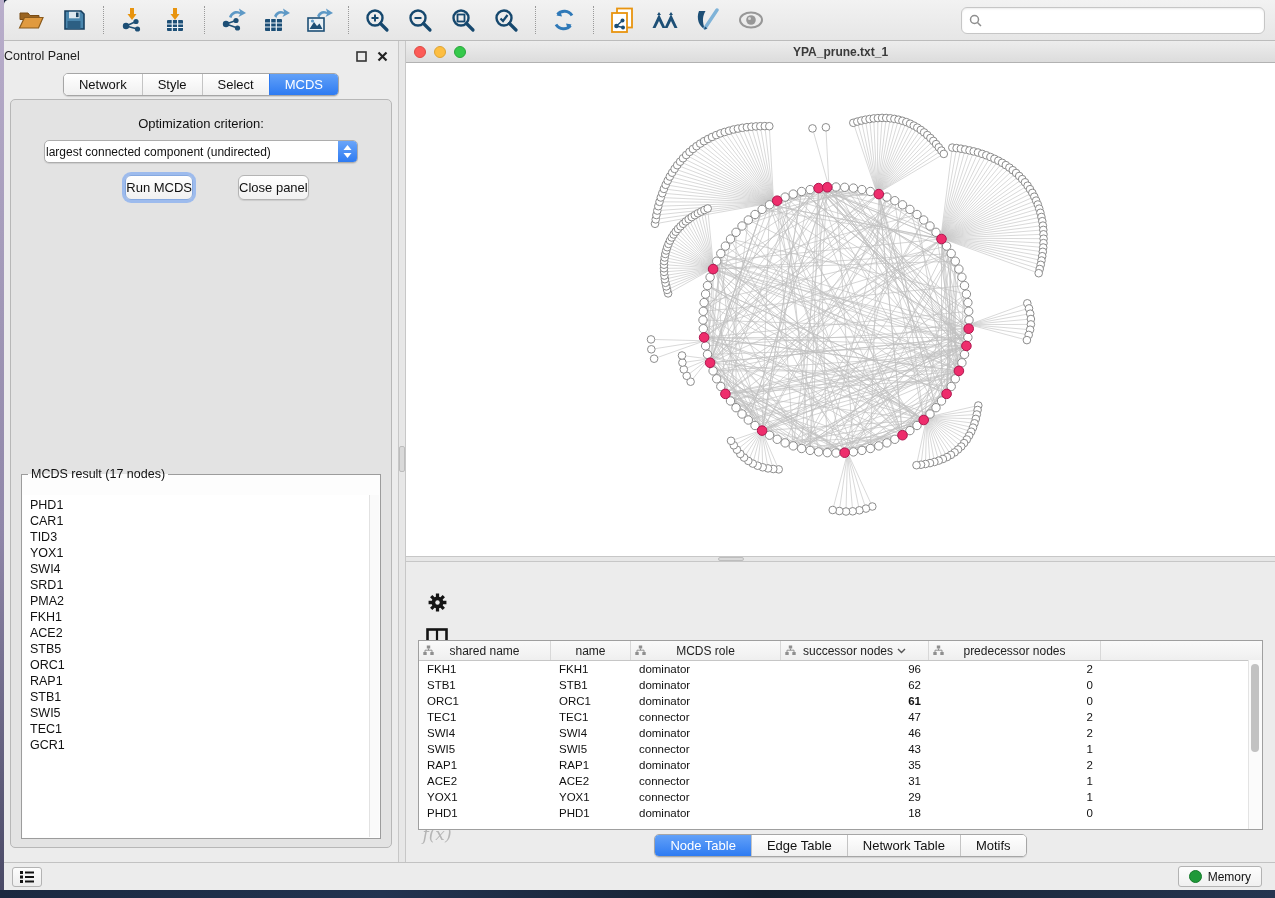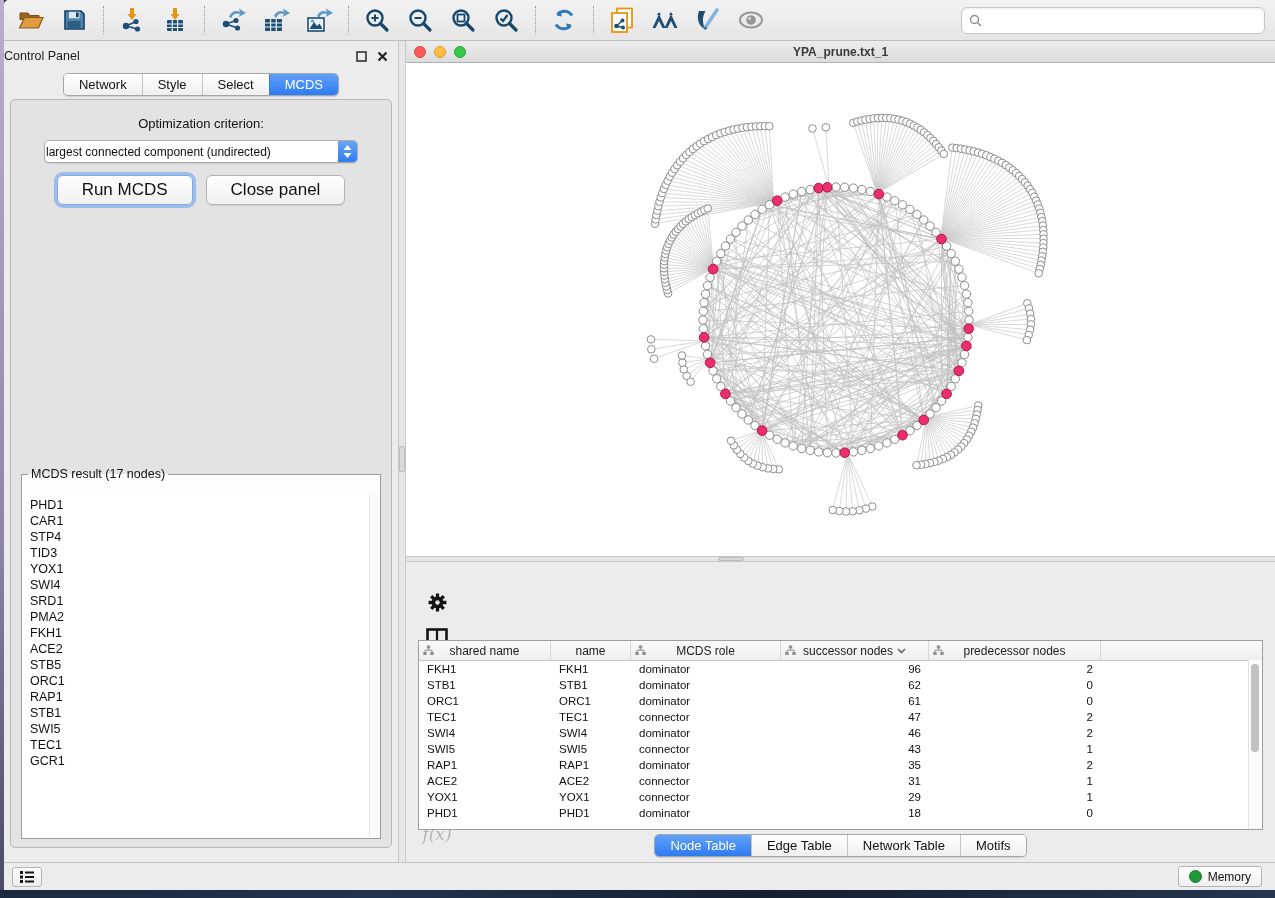--- a/index.html
+++ b/index.html
@@ -30,21 +30,21 @@
   .seg{display:inline-flex;border:1px solid #a6a6a6;border-radius:5px;overflow:hidden;background:#fff;box-shadow:0 1px 1px rgba(0,0,0,.12);}
   .seg .tab{padding:3px 15px;font-size:13px;color:#111;background:linear-gradient(#ffffff,#f0f0f0);border-left:1px solid #c4c4c4;white-space:nowrap;}
   .seg .tab:first-child{border-left:none;}
   .seg .tab.active{background:linear-gradient(#62a1f8,#2e7bf2);color:#fff;border-left-color:#2e7bf2;}
   .tab-content{position:absolute;left:6px;right:6px;top:58px;bottom:14px;background:#e3e3e3;border:1px solid #b7b7b7;border-radius:5px;}
   .opt-label{margin-top:16px;text-align:center;font-size:13px;color:#111;}
   .mac-select{margin:9px auto 0;width:314px;height:23px;background:#fff;border:1px solid #adadad;border-radius:5px;display:flex;align-items:center;box-sizing:border-box;box-shadow:0 1px 1px rgba(0,0,0,.1);}
   .mac-select .sel-text{flex:1;font-size:12px;color:#111;padding-left:1px;white-space:nowrap;overflow:hidden;}
   .mac-select .stepper{width:19px;height:21px;background:linear-gradient(#6aa5f9,#2e7bf2);border-radius:0 4px 4px 0;display:flex;align-items:center;justify-content:center;}
   .btn-row{margin-top:12px;display:flex;justify-content:center;gap:13px;}
-  .mac-btn{font-family:"Liberation Sans",sans-serif;font-size:17px;color:#111;background:linear-gradient(#ffffff,#f1f1f1);border:1px solid #b4b4b4;border-radius:6px;padding:4px 24px;box-shadow:0 1px 1px rgba(0,0,0,.1);}
+  .mac-btn{font-family:"Liberation Sans",sans-serif;font-size:13px;color:#111;background:linear-gradient(#ffffff,#f1f1f1);border:1px solid #b4b4b4;border-radius:6px;padding:4px 0;box-shadow:0 1px 1px rgba(0,0,0,.1);margin-left:32px;}
   .mac-btn.focused{box-shadow:0 0 0 3px rgba(100,155,245,.55);border-color:#86a9e0;}
   .mcds-group{position:absolute;left:10px;right:10px;top:367px;bottom:8px;border:1px solid #9c9c9c;margin:0;padding:0;background:#fdfdfd;}
   .mcds-group legend{font-size:12.5px;color:#111;margin-left:6px;padding:0 3px;background:transparent;}
   .mcds-list{position:absolute;left:1px;right:10px;top:14px;bottom:1px;background:#fff;overflow:hidden;padding:2px 0 0 7px;}
   .mcds-item{font-size:12.5px;line-height:16px;color:#111;}
   .mcds-scroll{position:absolute;right:1px;top:14px;bottom:1px;width:9px;background:#fafafa;border-left:1px solid #e2e2e2;}
 
   
   .vsplit{position:absolute;left:394px;top:41px;width:8px;bottom:28px;background:#e7e7e7;border-left:1px solid #c7c7c7;border-right:1px solid #c7c7c7;box-sizing:border-box;}
   .vsplit .grip{position:absolute;left:0;top:405px;width:6px;height:26px;background:#d9d9d9;border:1px solid #bdbdbd;border-radius:2px;box-sizing:border-box;}
@@ -281,21 +281,20 @@
         </div>
         <div class="btn-row">
           <button class="mac-btn focused">Run MCDS</button>
           <button class="mac-btn">Close panel</button>
         </div>
         <fieldset class="mcds-group">
           <legend>MCDS result (17 nodes)</legend>
           <div class="mcds-list">
               <div class="mcds-item">PHD1</div>
               <div class="mcds-item">CAR1</div>
-              <div class="mcds-item">STP4</div>
               <div class="mcds-item">TID3</div>
               <div class="mcds-item">YOX1</div>
               <div class="mcds-item">SWI4</div>
               <div class="mcds-item">SRD1</div>
               <div class="mcds-item">PMA2</div>
               <div class="mcds-item">FKH1</div>
               <div class="mcds-item">ACE2</div>
               <div class="mcds-item">STB5</div>
               <div class="mcds-item">ORC1</div>
               <div class="mcds-item">RAP1</div>
@@ -1275,21 +1274,21 @@
               <div class="td" style="width: 132px;">STB1</div>
               <div class="td" style="width: 80px;">STB1</div>
               <div class="td" style="width: 150px;">dominator</div>
               <div class="td num" style="width: 148px;">62</div>
               <div class="td num" style="width: 172px;">0</div>
             </div>
             <div class="trow">
               <div class="td" style="width: 132px;">ORC1</div>
               <div class="td" style="width: 80px;">ORC1</div>
               <div class="td" style="width: 150px;">dominator</div>
-              <div class="td num" style="width: 148px;">61</div>
+              <div class="td num" style="width: 148px; font-weight: bold;">61</div>
               <div class="td num" style="width: 172px;">0</div>
             </div>
             <div class="trow">
               <div class="td" style="width: 132px;">TEC1</div>
               <div class="td" style="width: 80px;">TEC1</div>
               <div class="td" style="width: 150px;">connector</div>
               <div class="td num" style="width: 148px;">47</div>
               <div class="td num" style="width: 172px;">2</div>
             </div>
             <div class="trow">

